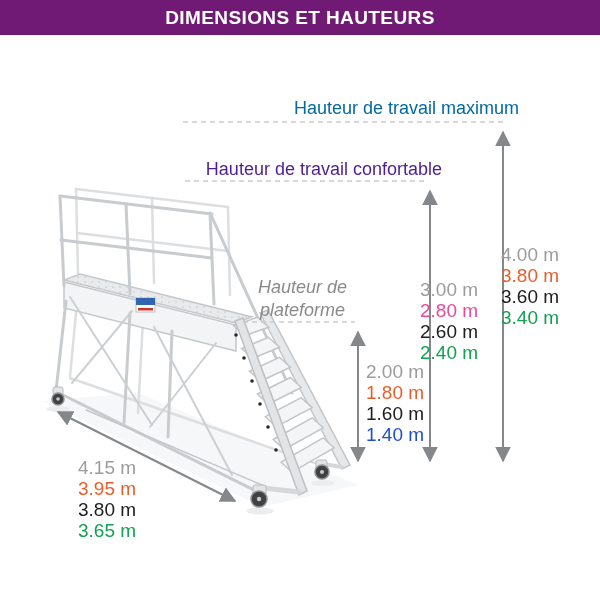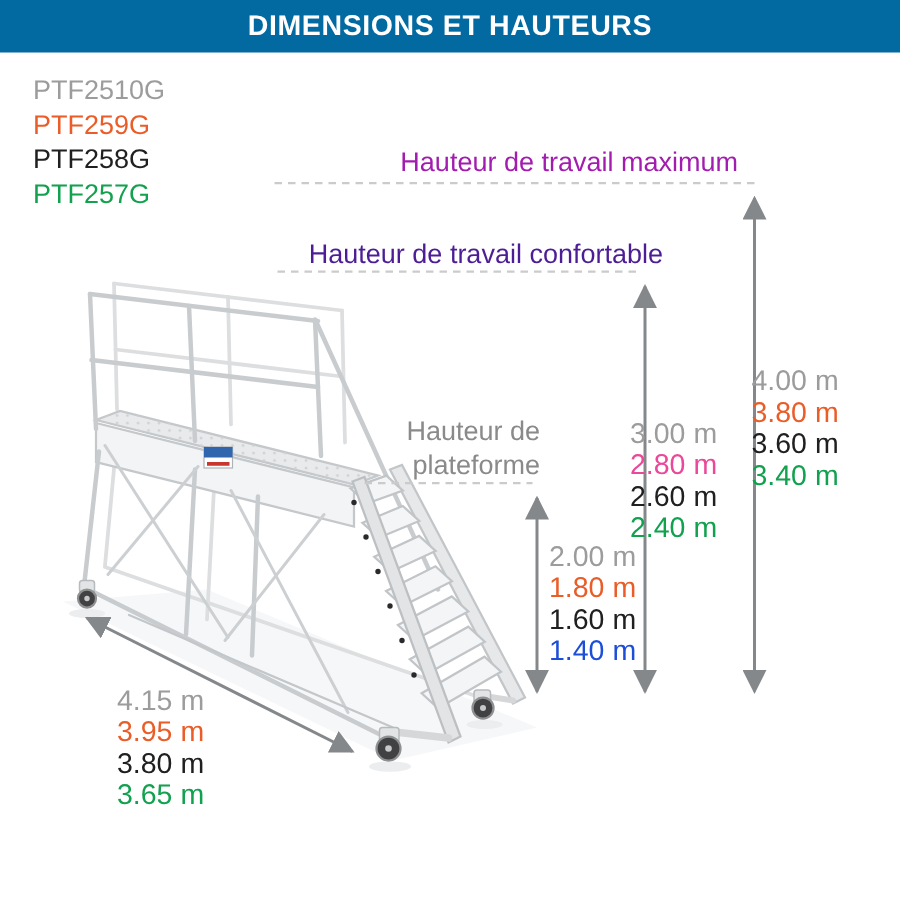--- a/index.html
+++ b/index.html
@@ -9,41 +9,35 @@
   }
   .banner{
     position:absolute;left:0;top:0;width:600px;height:35px;
     display:flex;align-items:center;justify-content:center;
     font-size:19px;font-weight:700;letter-spacing:.4px;
   }
   .codes{position:absolute;left:22px;top:49px;font-size:18px;line-height:23px;}
   .codes div{white-space:nowrap;}
   .note{position:absolute;font-size:18px;white-space:nowrap;}
   .note.right{text-align:right;}
-  .note.center{text-align:right;}
+  .note.center{text-align:center;font-style:italic;}
   .stack{position:absolute;font-size:19px;line-height:21px;white-space:nowrap;}
   svg{position:absolute;left:0;top:0;}
   .ladder-svg{left:20px;top:185px;}
   .overlay-svg{pointer-events:none;}
 </style>
 </head>
 <body>
 
 <div class="stage">
 
-  <div class="banner" style="background-color: #0369a1;">
+  <div class="banner" style="background-color: #701a75;">
     <span style="color: rgb(255, 255, 255);">DIMENSIONS ET HAUTEURS</span>
   </div>
 
-  <div class="codes">
-    <div style="color: rgb(156, 156, 156);">PTF2510G</div>
-    <div style="color: rgb(234, 93, 40);">PTF259G</div>
-    <div style="color: rgb(32, 32, 32);">PTF258G</div>
-    <div style="color: rgb(18, 161, 79);">PTF257G</div>
-  </div>
 
   <svg class="ladder-svg" width="350" height="340" viewBox="0 0 350 340">
     <defs>
       <pattern id="tp" patternUnits="userSpaceOnUse" width="7" height="5">
         <circle cx="2" cy="2" r="0.9" fill="#CFD2D4"></circle>
       </pattern>
     </defs>
 
     <polygon points="22,216 242,322 338,300 118,208" fill="#F6F7F8"></polygon>
     <ellipse cx="38" cy="224" rx="12" ry="3" fill="#ECEDEE"></ellipse>
@@ -144,21 +138,21 @@
       <line x1="243" y1="322" x2="355" y2="322"></line>
     </g>
     <g stroke="#85888B" stroke-width="2">
       <line x1="503" y1="132" x2="503" y2="461" marker-start="url(#ah)" marker-end="url(#ah)"></line>
       <line x1="430" y1="191" x2="430" y2="461" marker-start="url(#ah)" marker-end="url(#ah)"></line>
       <line x1="358" y1="332" x2="358" y2="461" marker-start="url(#ah)" marker-end="url(#ah)"></line>
       <line x1="58" y1="412" x2="235" y2="501" marker-start="url(#ah)" marker-end="url(#ah)"></line>
     </g>
   </svg>
 
-  <div class="note right" style="top: 98px; right: 108px; color: #a21caf; margin-left: 16px;">Hauteur de travail maximum</div>
+  <div class="note right" style="top: 98px; right: 81px; color: #0369a1; margin-left: 16px;">Hauteur de travail maximum</div>
   <div class="note right" style="top: 159px; right: 158px; color: #4c1d95;">Hauteur de travail confortable</div>
   <div class="note center" style="top:276px;left:245px;width:115px;line-height:23px;">
     <div style="color: rgb(138, 138, 138);">Hauteur de</div>
     <div style="color: rgb(138, 138, 138);">plateforme</div>
   </div>
 
   <div class="stack" style="left:501px;top:244px;">
     <div style="color: rgb(156, 156, 156);">4.00 m</div>
     <div style="color: rgb(234, 93, 40);">3.80 m</div>
     <div style="color: rgb(32, 32, 32);">3.60 m</div>

